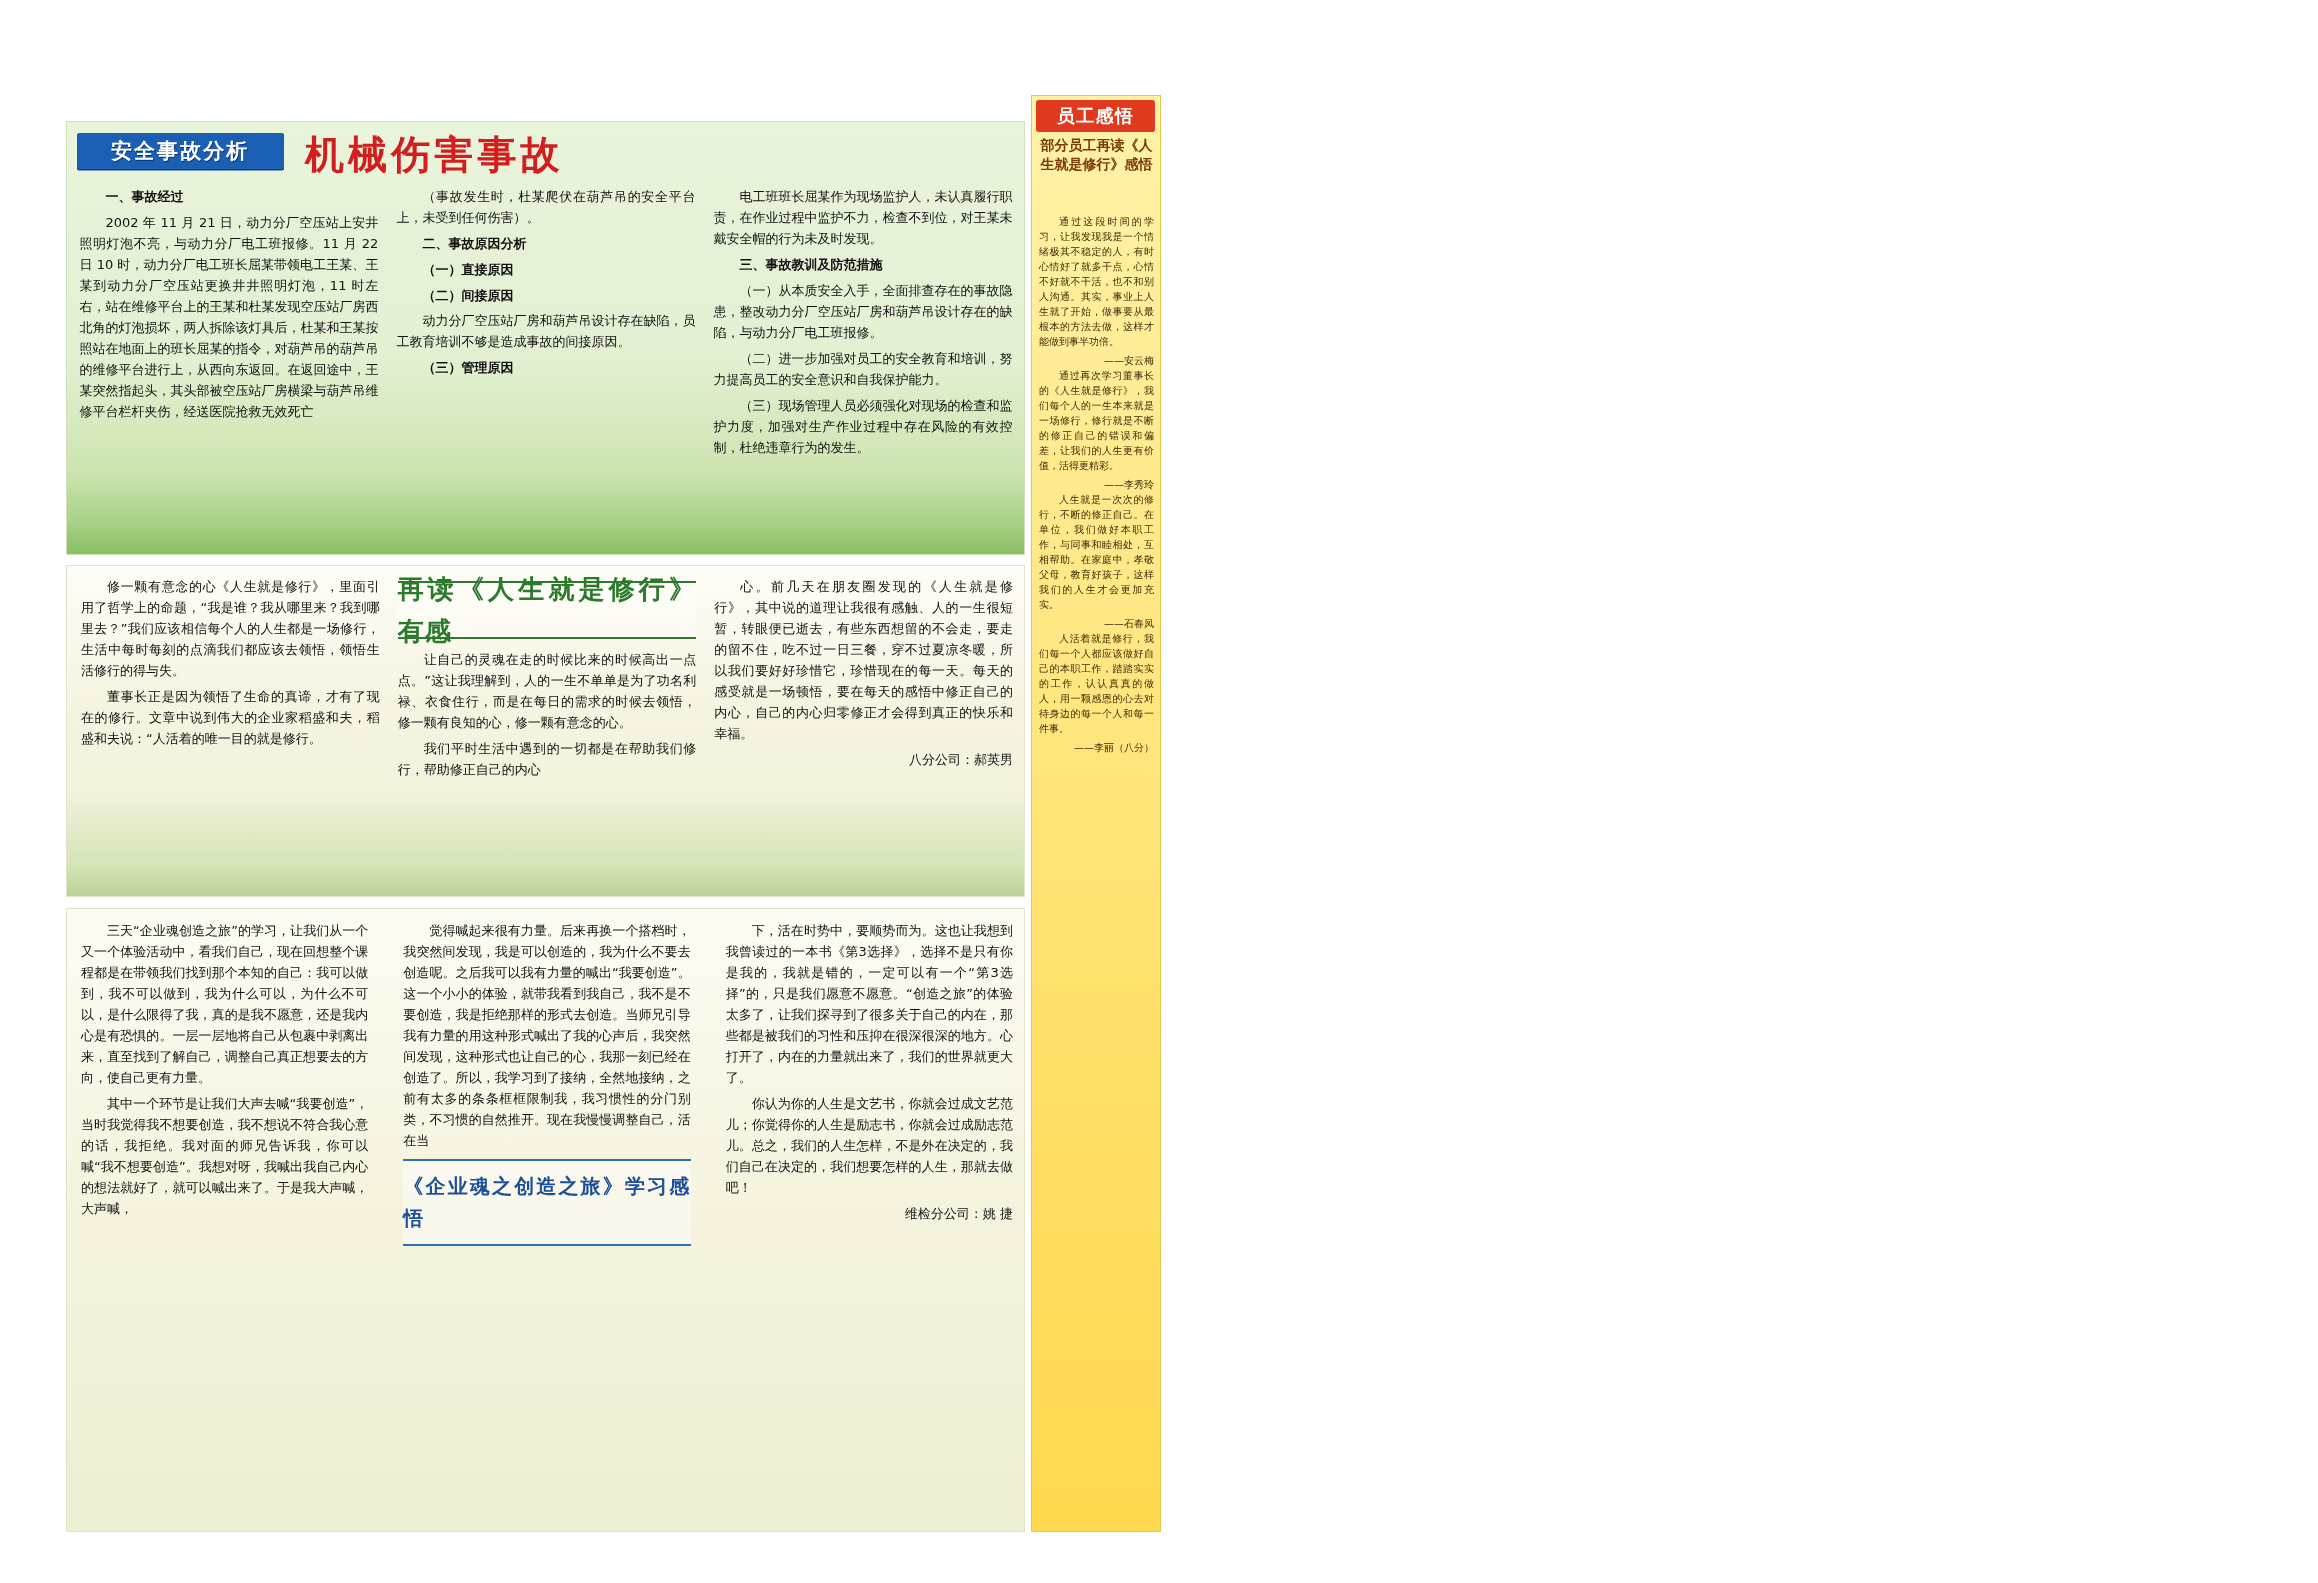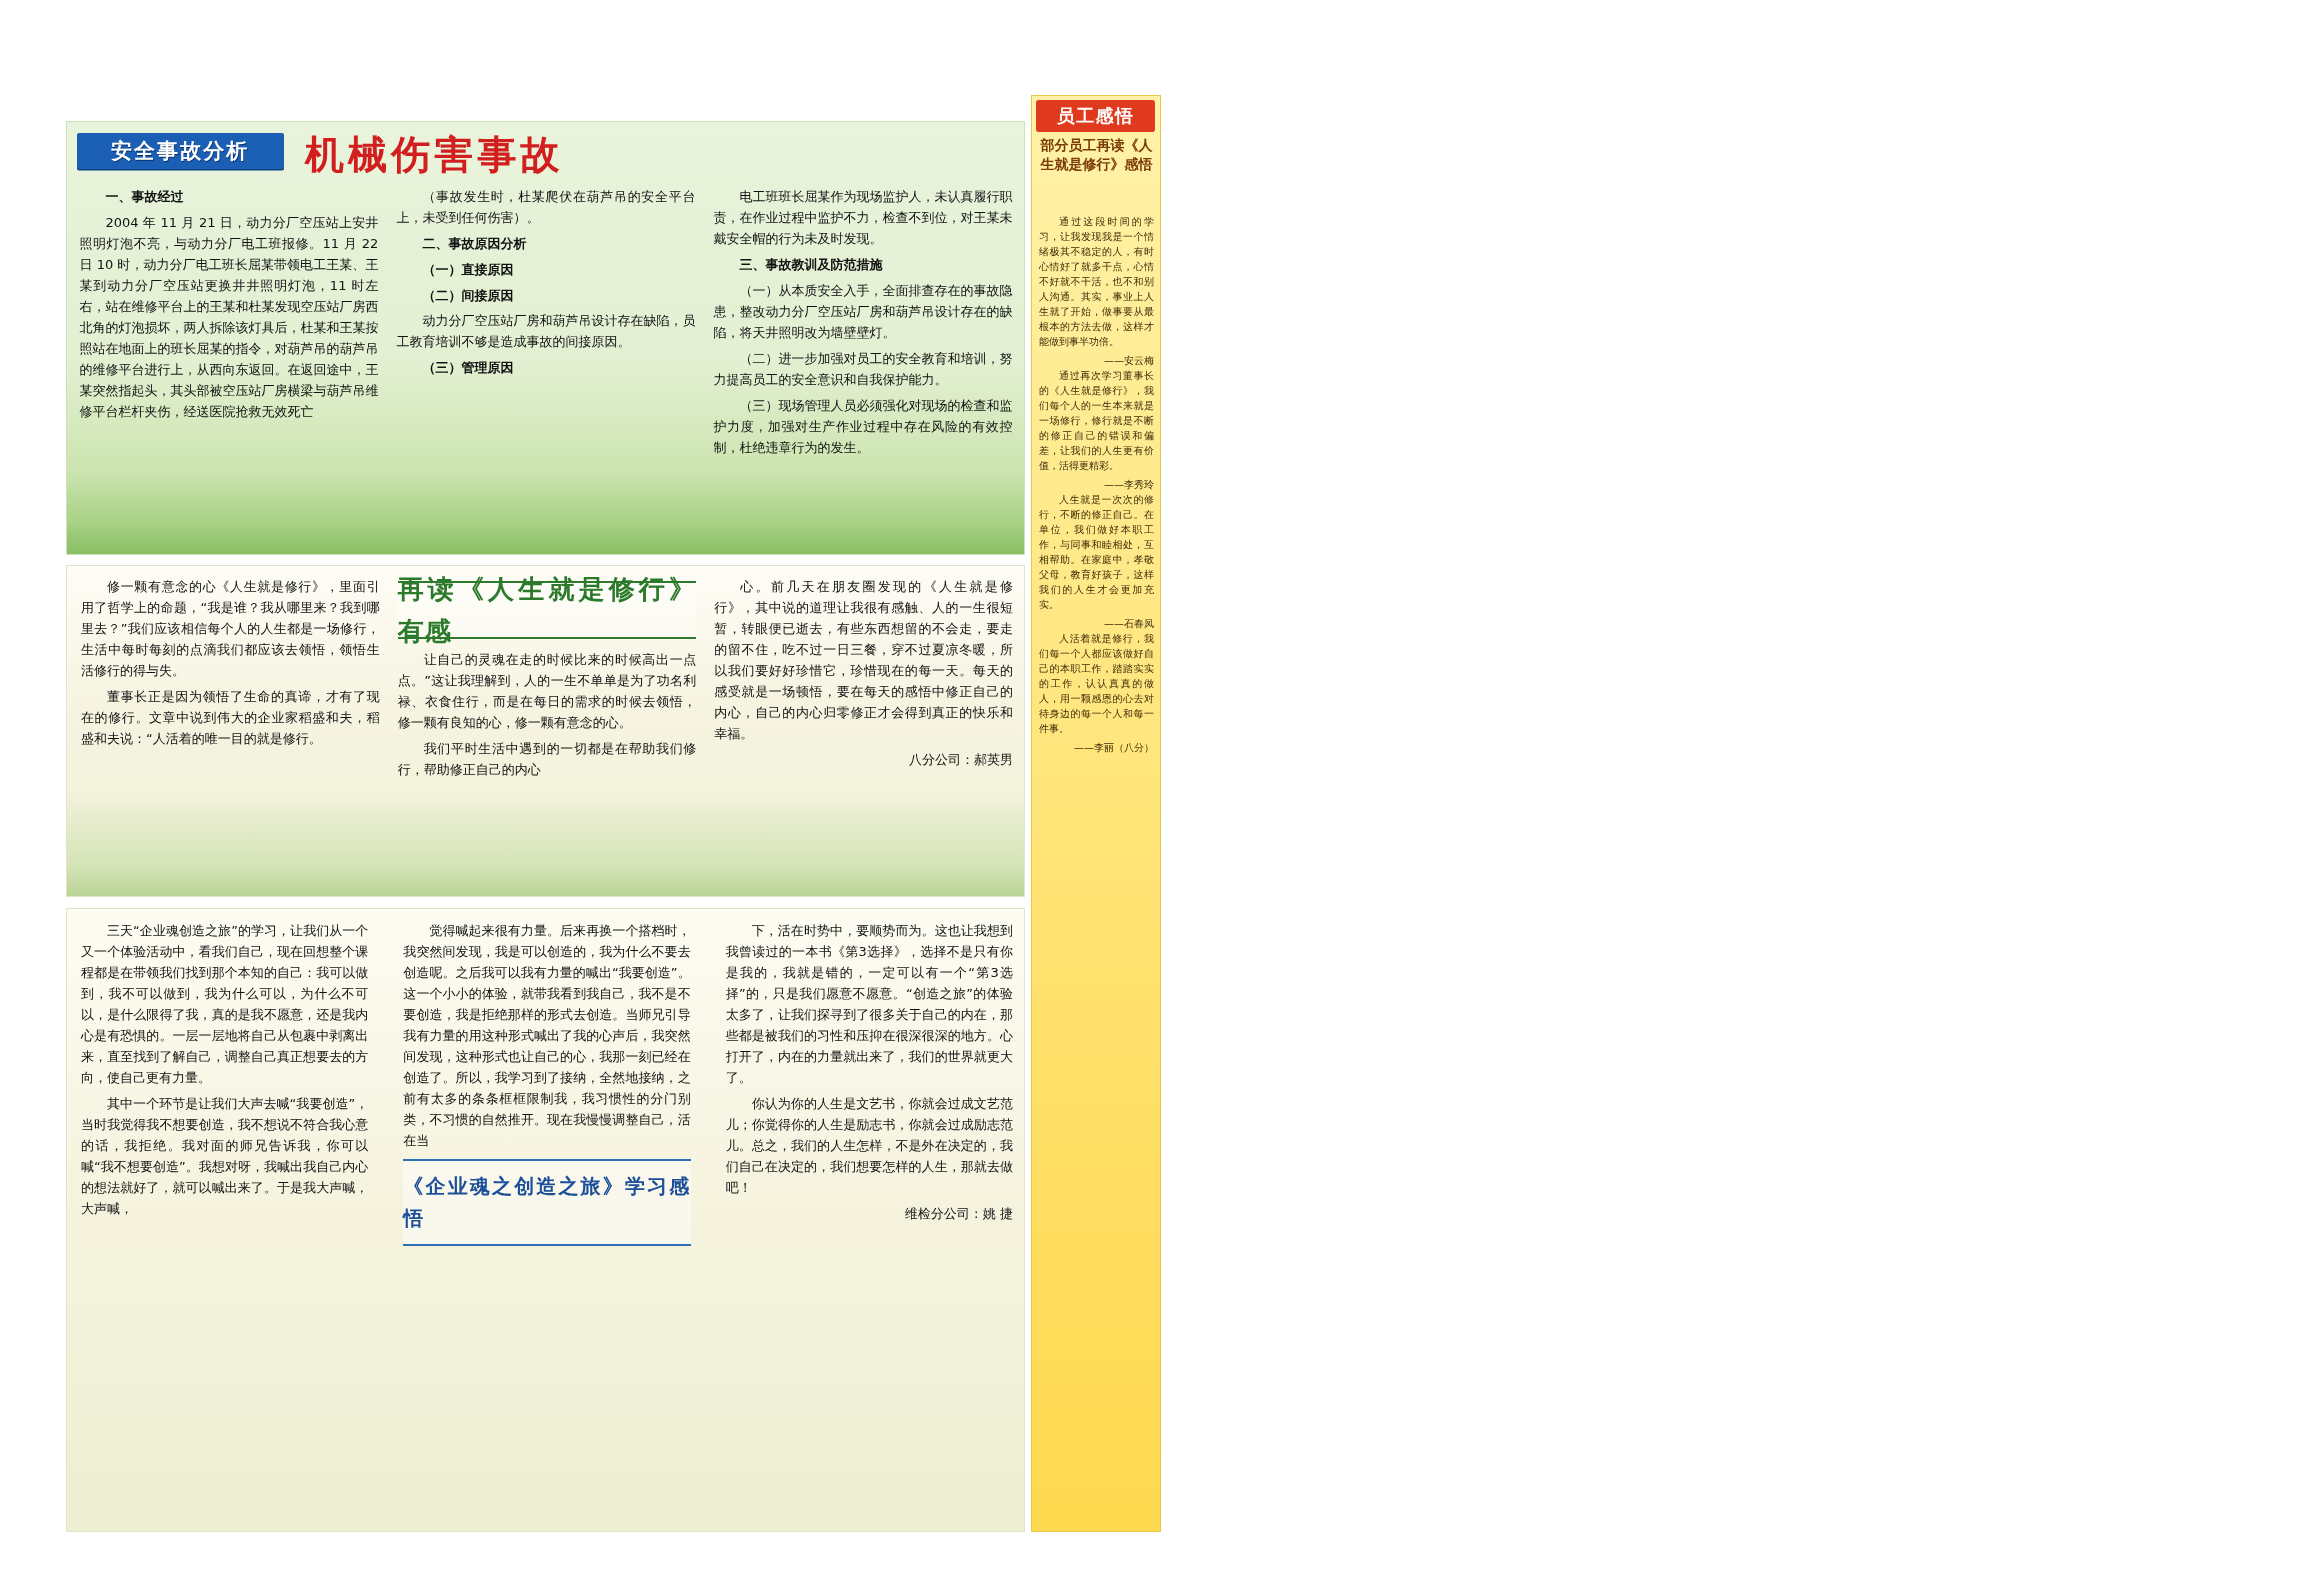--- a/index.html
+++ b/index.html
@@ -90,34 +90,34 @@
 
     <div class="green-block">
       <div class="tagbox">
         <span>安全事故分析</span>
       </div>
       <div class="head-title">机械伤害事故</div>
 
       <div class="gcols">
         <div class="gcol">
           <p class="sub">一、事故经过</p>
-          <p>2004 年 11 月 21 日，动力分厂空压站上安井照明灯泡不亮，与动力分厂电工班报修。11 月 22 日 10 时，动力分厂电工班长屈某带领电工王某、王某到动力分厂空压站更换井井照明灯泡，11 时左右，站在维修平台上的王某和杜某发现空压站厂房西北角的灯泡损坏，两人拆除该灯具后，杜某和王某按照站在地面上的班长屈某的指令，对葫芦吊的葫芦吊的维修平台进行上，从西向东返回。在返回途中，王某突然指起头，其头部被空压站厂房横梁与葫芦吊维修平台栏杆夹伤，经送医院抢救无效死亡</p>
+          <p>2002 年 11 月 21 日，动力分厂空压站上安井照明灯泡不亮，与动力分厂电工班报修。11 月 22 日 10 时，动力分厂电工班长屈某带领电工王某、王某到动力分厂空压站更换井井照明灯泡，11 时左右，站在维修平台上的王某和杜某发现空压站厂房西北角的灯泡损坏，两人拆除该灯具后，杜某和王某按照站在地面上的班长屈某的指令，对葫芦吊的葫芦吊的维修平台进行上，从西向东返回。在返回途中，王某突然指起头，其头部被空压站厂房横梁与葫芦吊维修平台栏杆夹伤，经送医院抢救无效死亡</p>
         </div>
         <div class="gcol">
           <p>（事故发生时，杜某爬伏在葫芦吊的安全平台上，未受到任何伤害）。</p>
           <p class="sub">二、事故原因分析</p>
           <p class="sub">（一）直接原因</p>
           <p class="sub">（二）间接原因</p>
           <p>动力分厂空压站厂房和葫芦吊设计存在缺陷，员工教育培训不够是造成事故的间接原因。</p>
           <p class="sub">（三）管理原因</p>
         </div>
         <div class="gcol">
           <p>电工班班长屈某作为现场监护人，未认真履行职责，在作业过程中监护不力，检查不到位，对王某未戴安全帽的行为未及时发现。</p>
           <p class="sub">三、事故教训及防范措施</p>
-          <p>（一）从本质安全入手，全面排查存在的事故隐患，整改动力分厂空压站厂房和葫芦吊设计存在的缺陷，将天井照明改为墙壁壁灯。</p>
+          <p>（一）从本质安全入手，全面排查存在的事故隐患，整改动力分厂空压站厂房和葫芦吊设计存在的缺陷，与动力分厂电工班报修。</p>
           <p>（二）进一步加强对员工的安全教育和培训，努力提高员工的安全意识和自我保护能力。</p>
           <p>（三）现场管理人员必须强化对现场的检查和监护力度，加强对生产作业过程中存在风险的有效控制，杜绝违章行为的发生。</p>
         </div>
       </div>
     </div>
 
     <div class="band2">
       <div class="band2deco"></div>
       <div class="b2cols">
         <div class="b2col">

